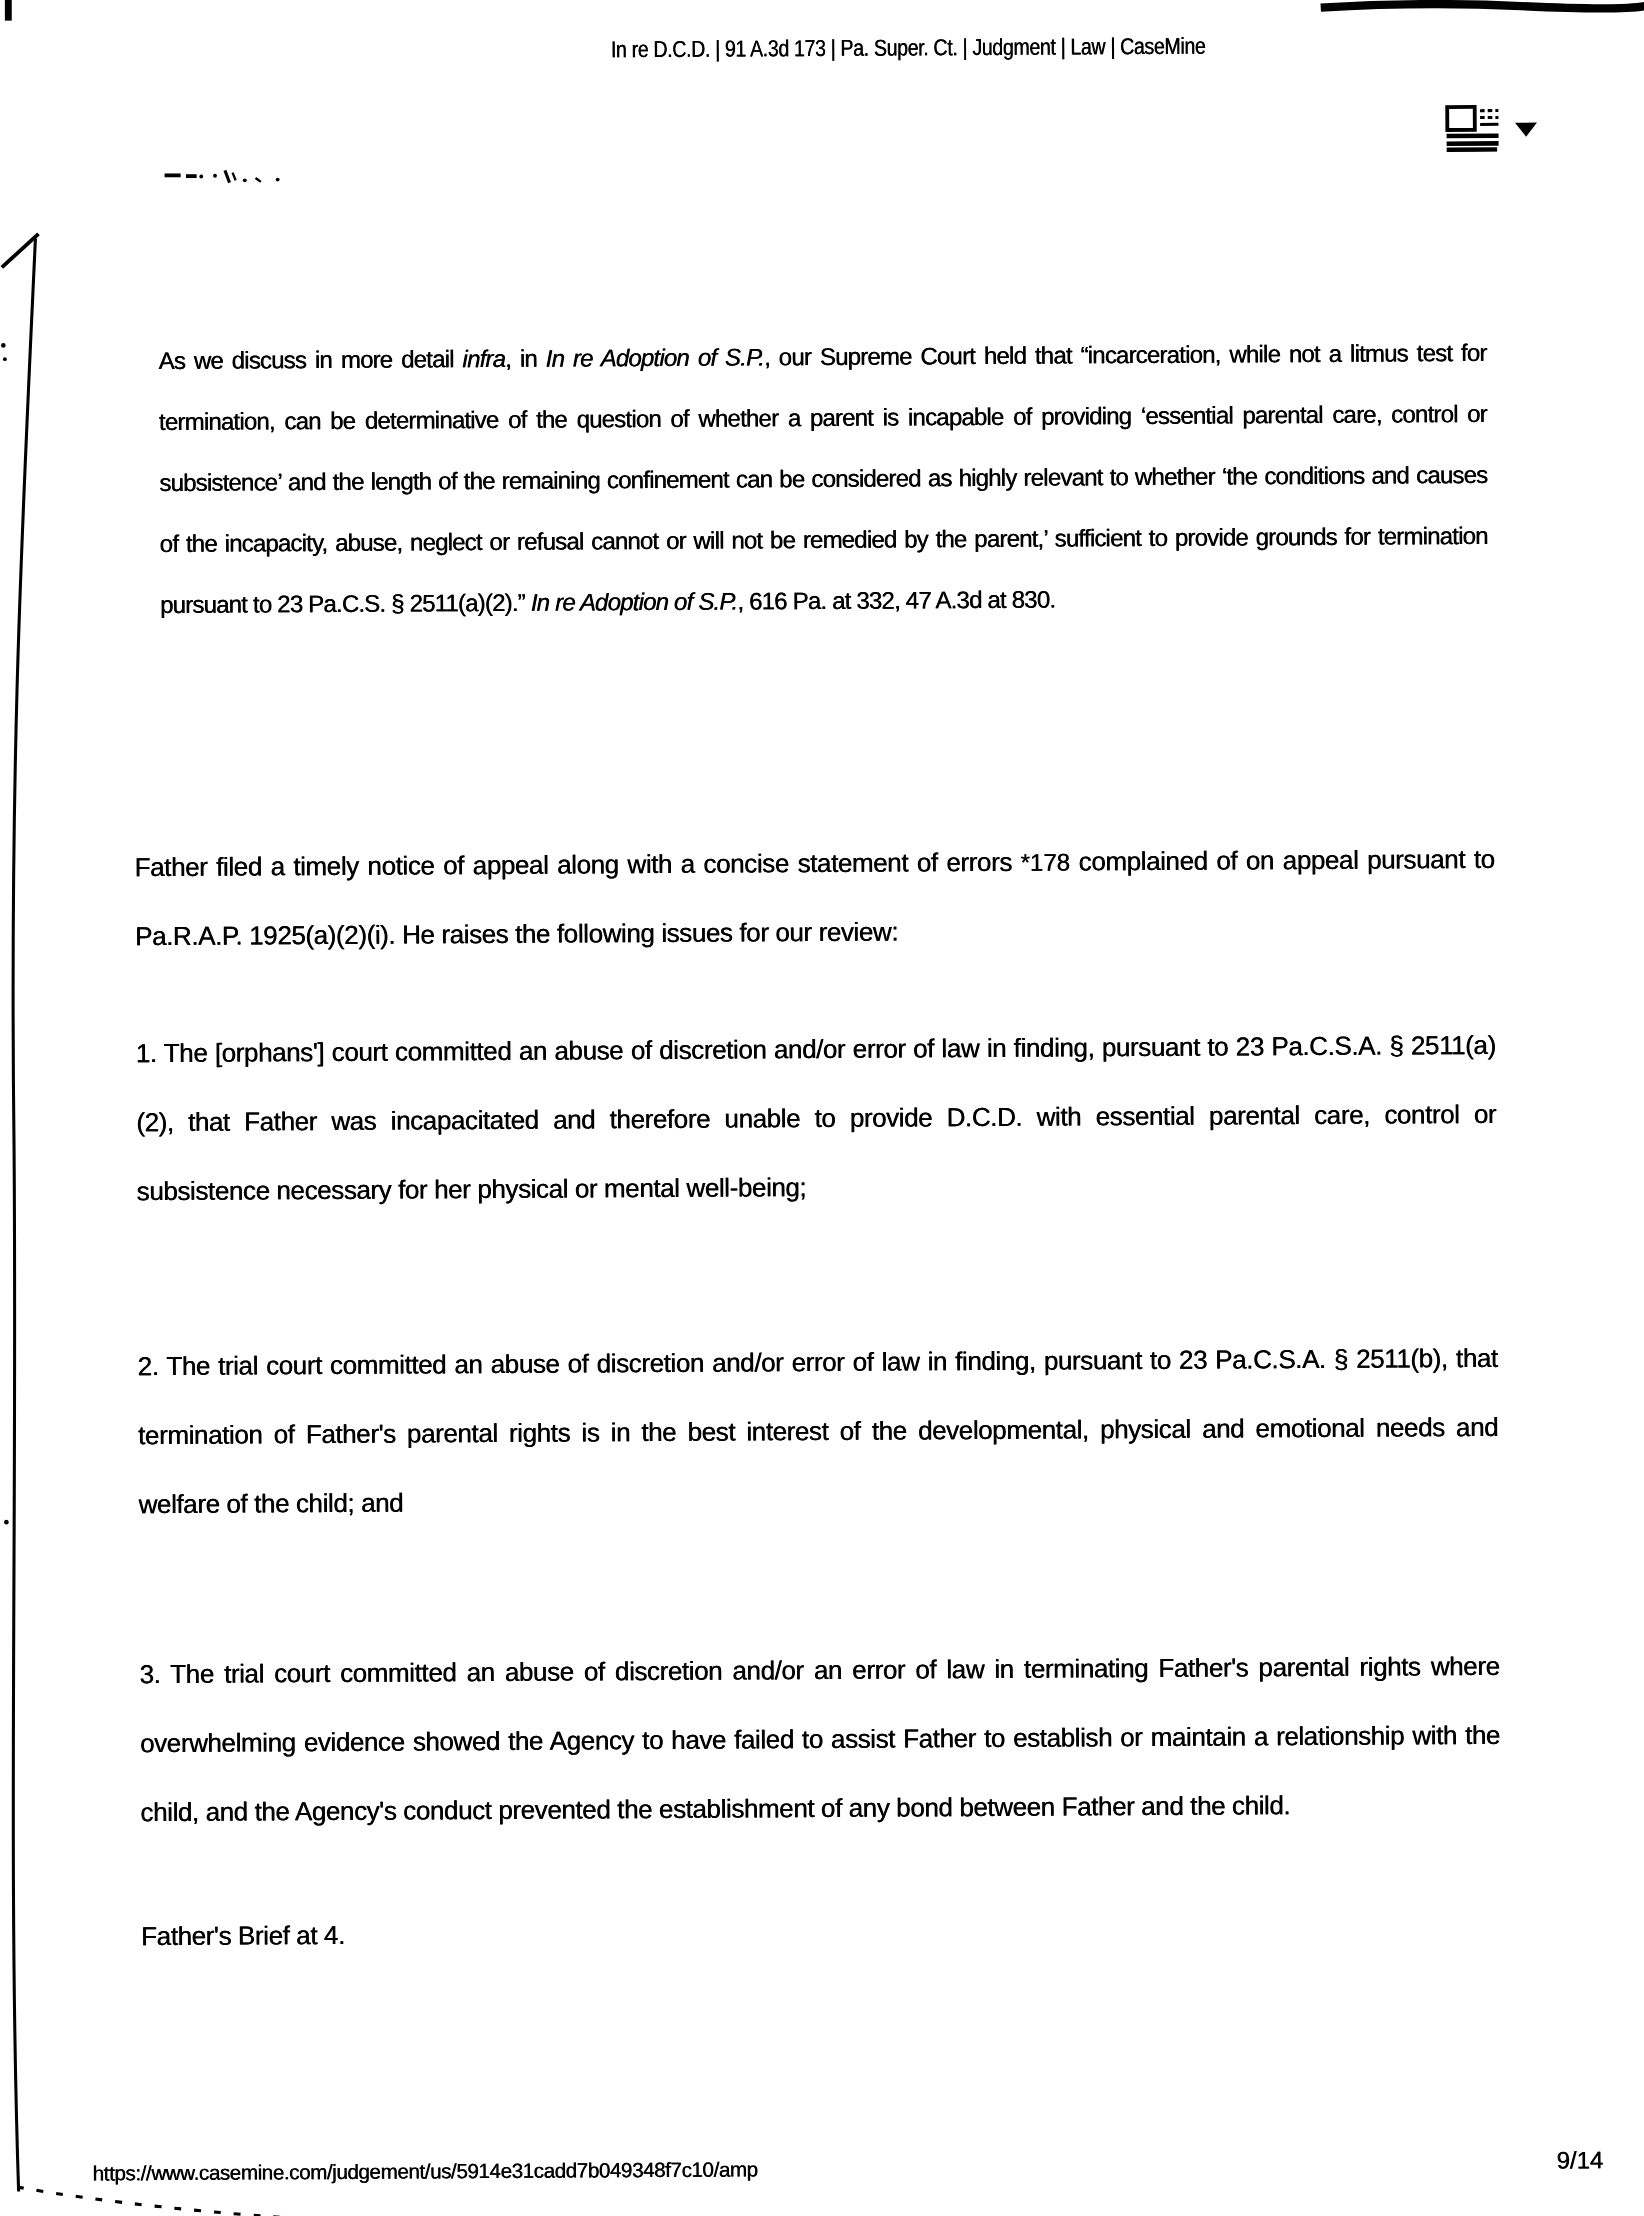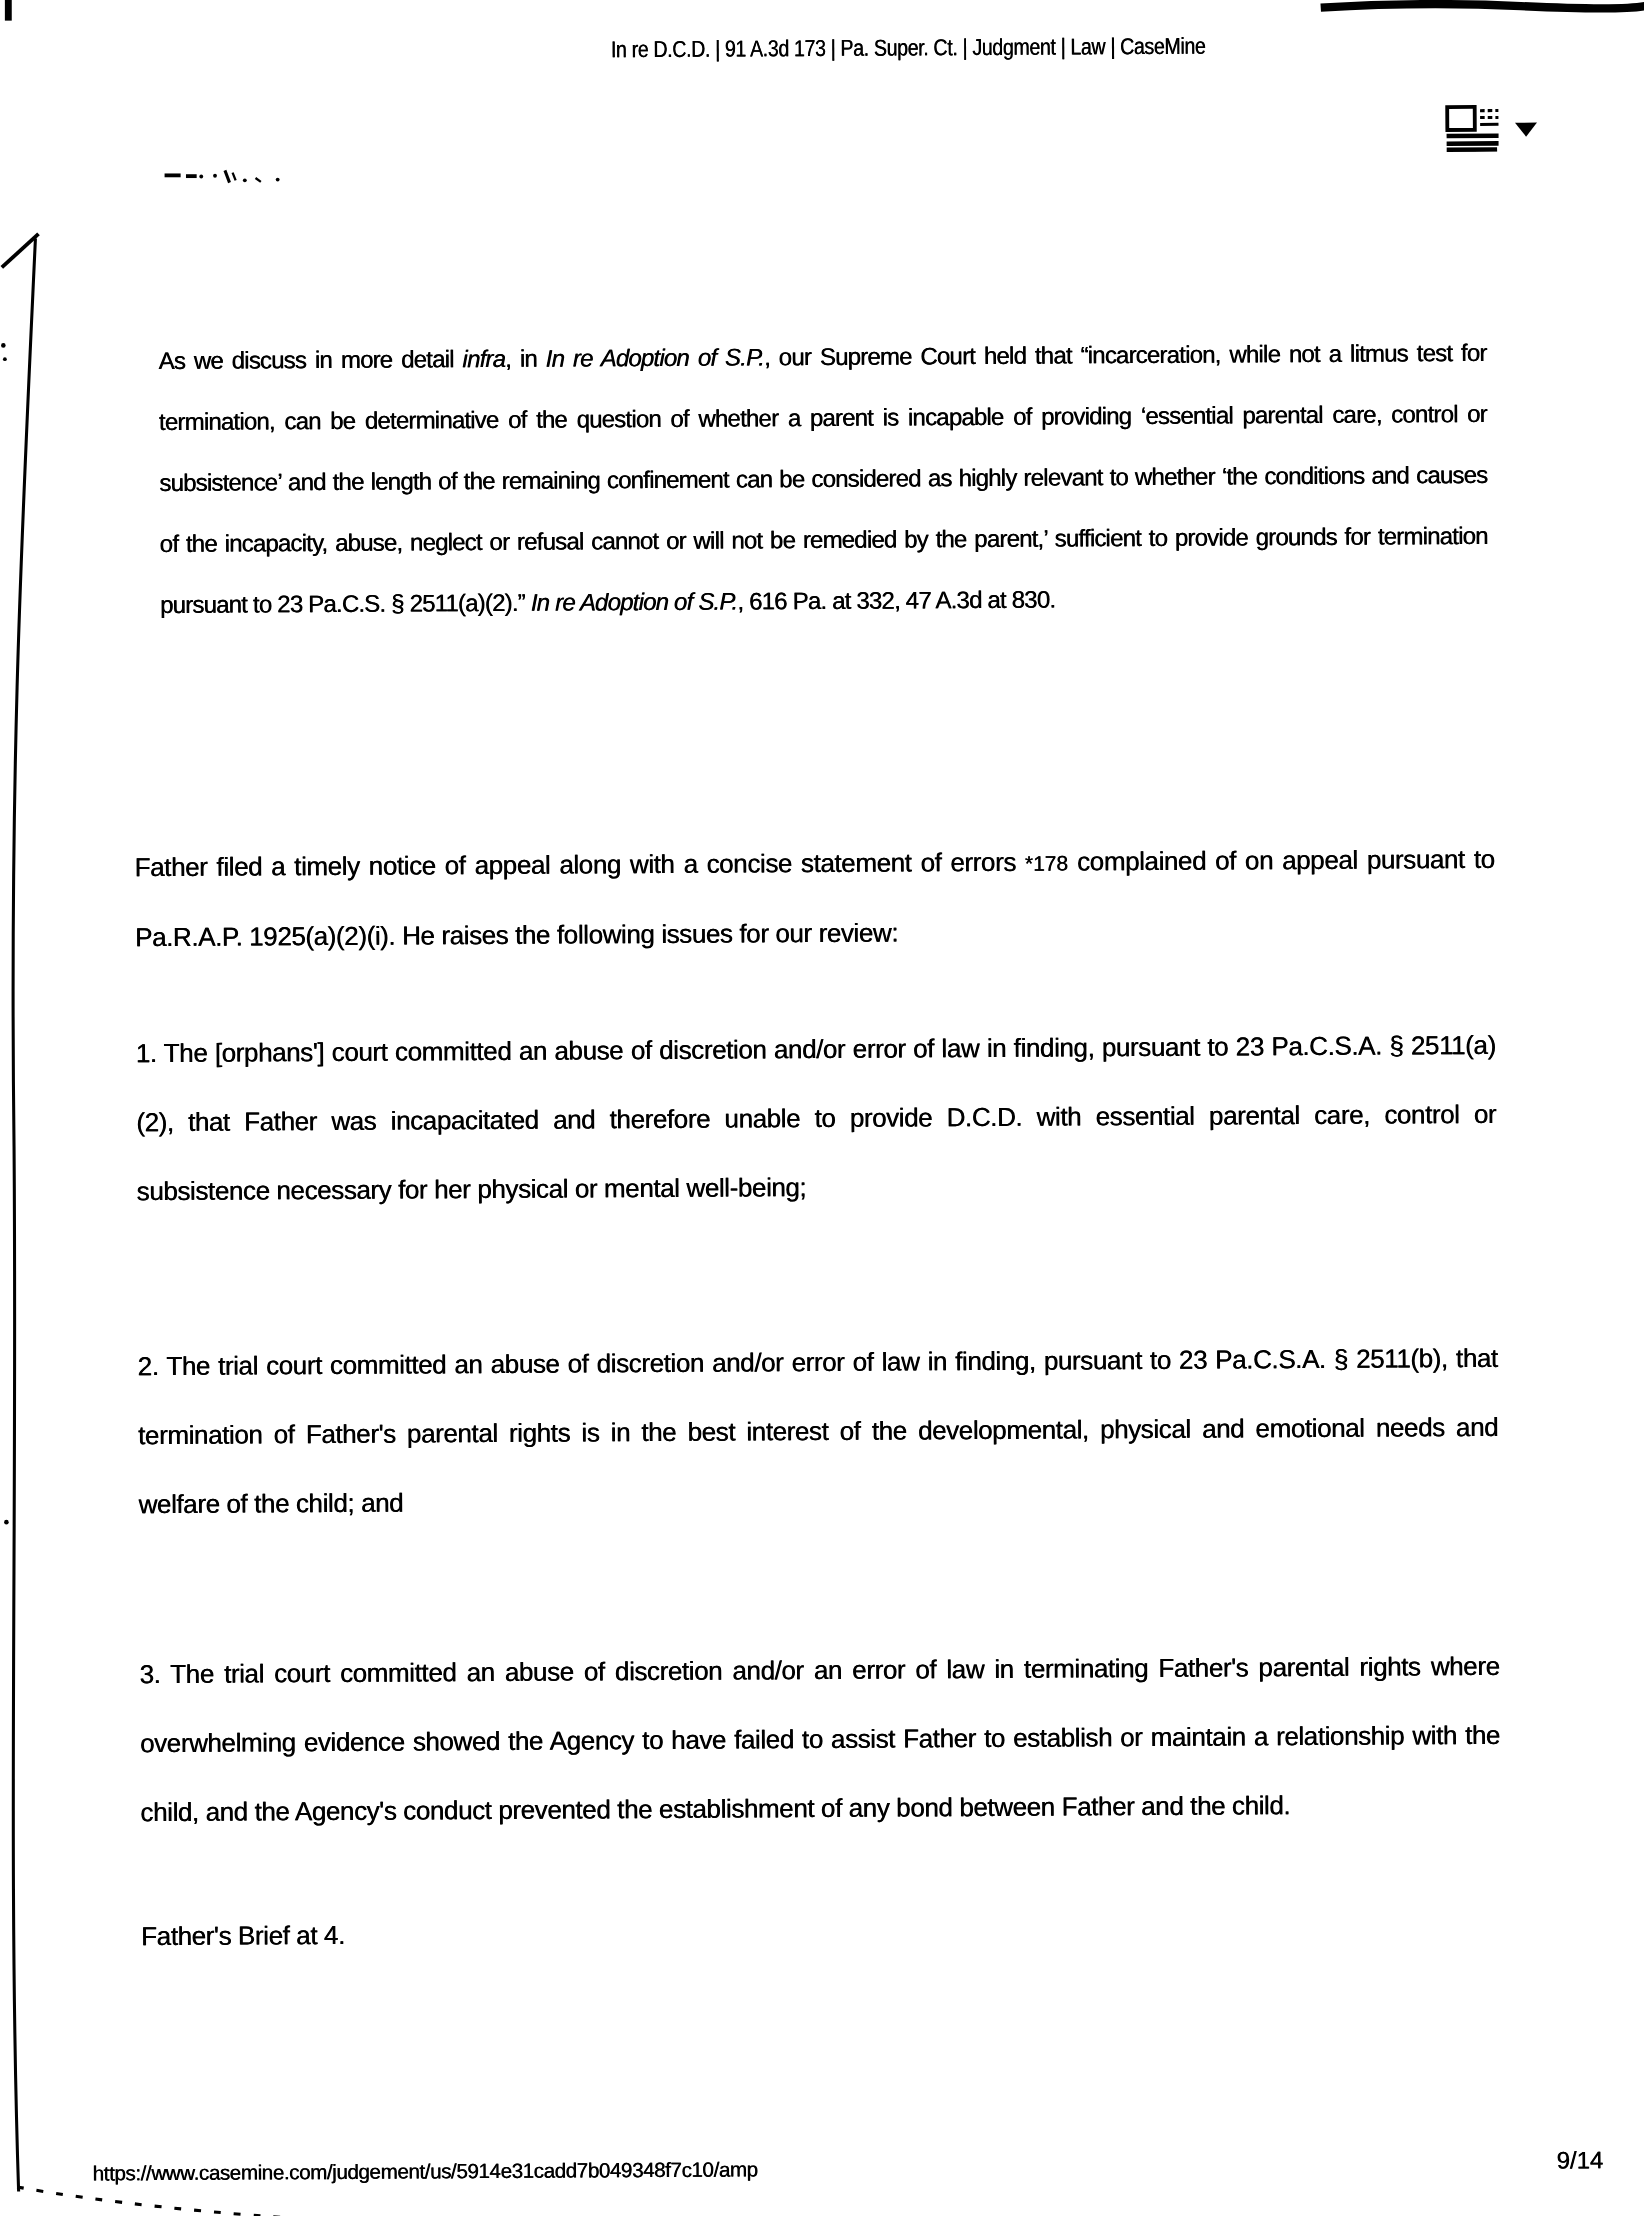--- a/index.html
+++ b/index.html
@@ -32,21 +32,21 @@
     font-size:24px; line-height:61px; letter-spacing:-0.8px;
   }
   .bodytext { font-size:26px; line-height:69px; letter-spacing:-0.4px; width:1360px; left:136px; }
   .intro  { top:829px; }
   .issue1 { top:1015px; }
   .issue2 { top:1328px; }
   .issue3 { top:1636px; }
   .brief  { top:1898px; text-align:left; }
 
   .it { font-style:italic; }
-  .sm { font-size:21px; letter-spacing:0; }
+  .sm { font-size:24px; letter-spacing:0; }
 
   .footer-url {
     position:absolute; left:86px; top:2157px;
     font-size:20.6px; letter-spacing:-0.4px;
   }
   .page-num { position:absolute; left:1550px; top:2151px; font-size:24px; }
 
   .artifacts { position:absolute; left:0; top:0; }
 </style>
 </head>

